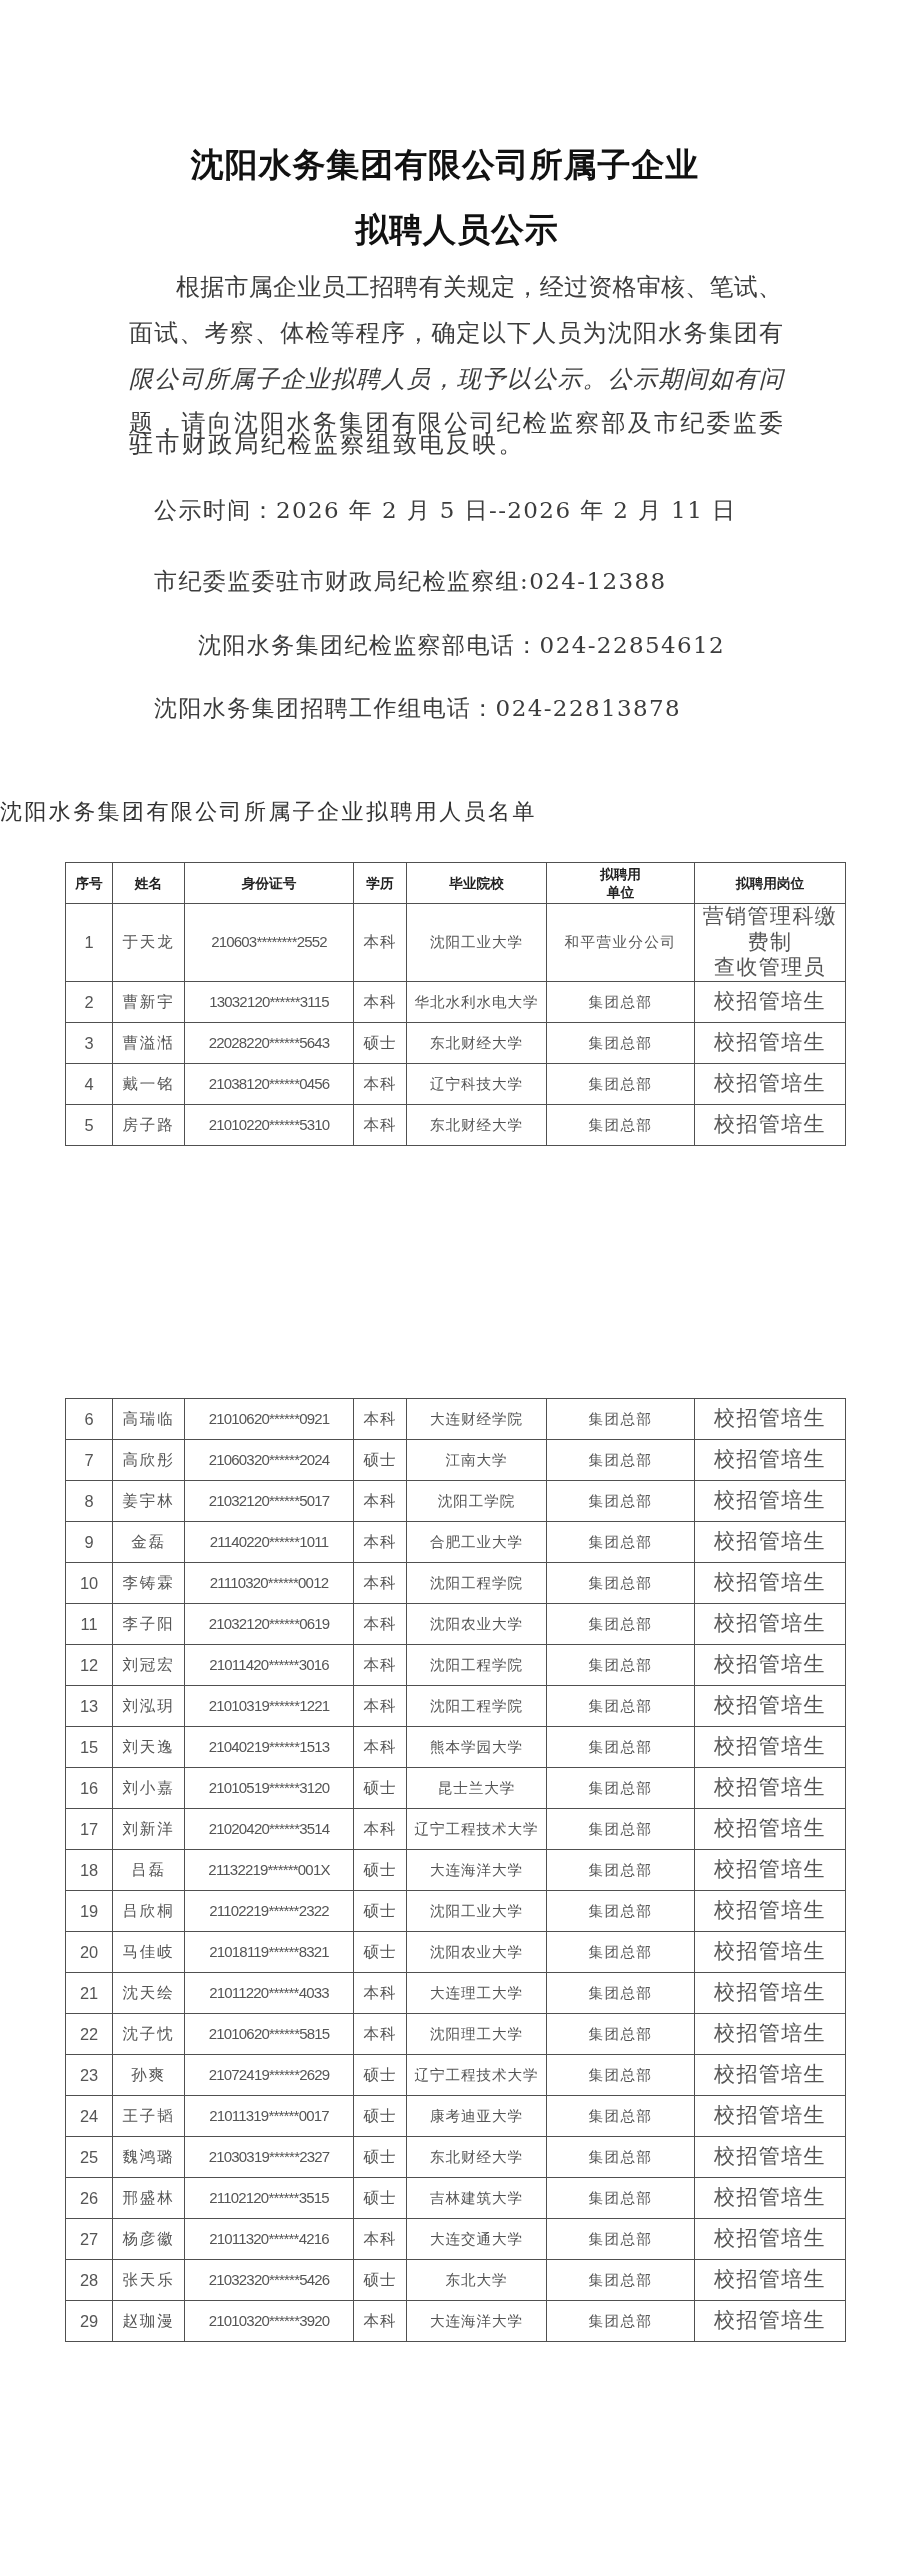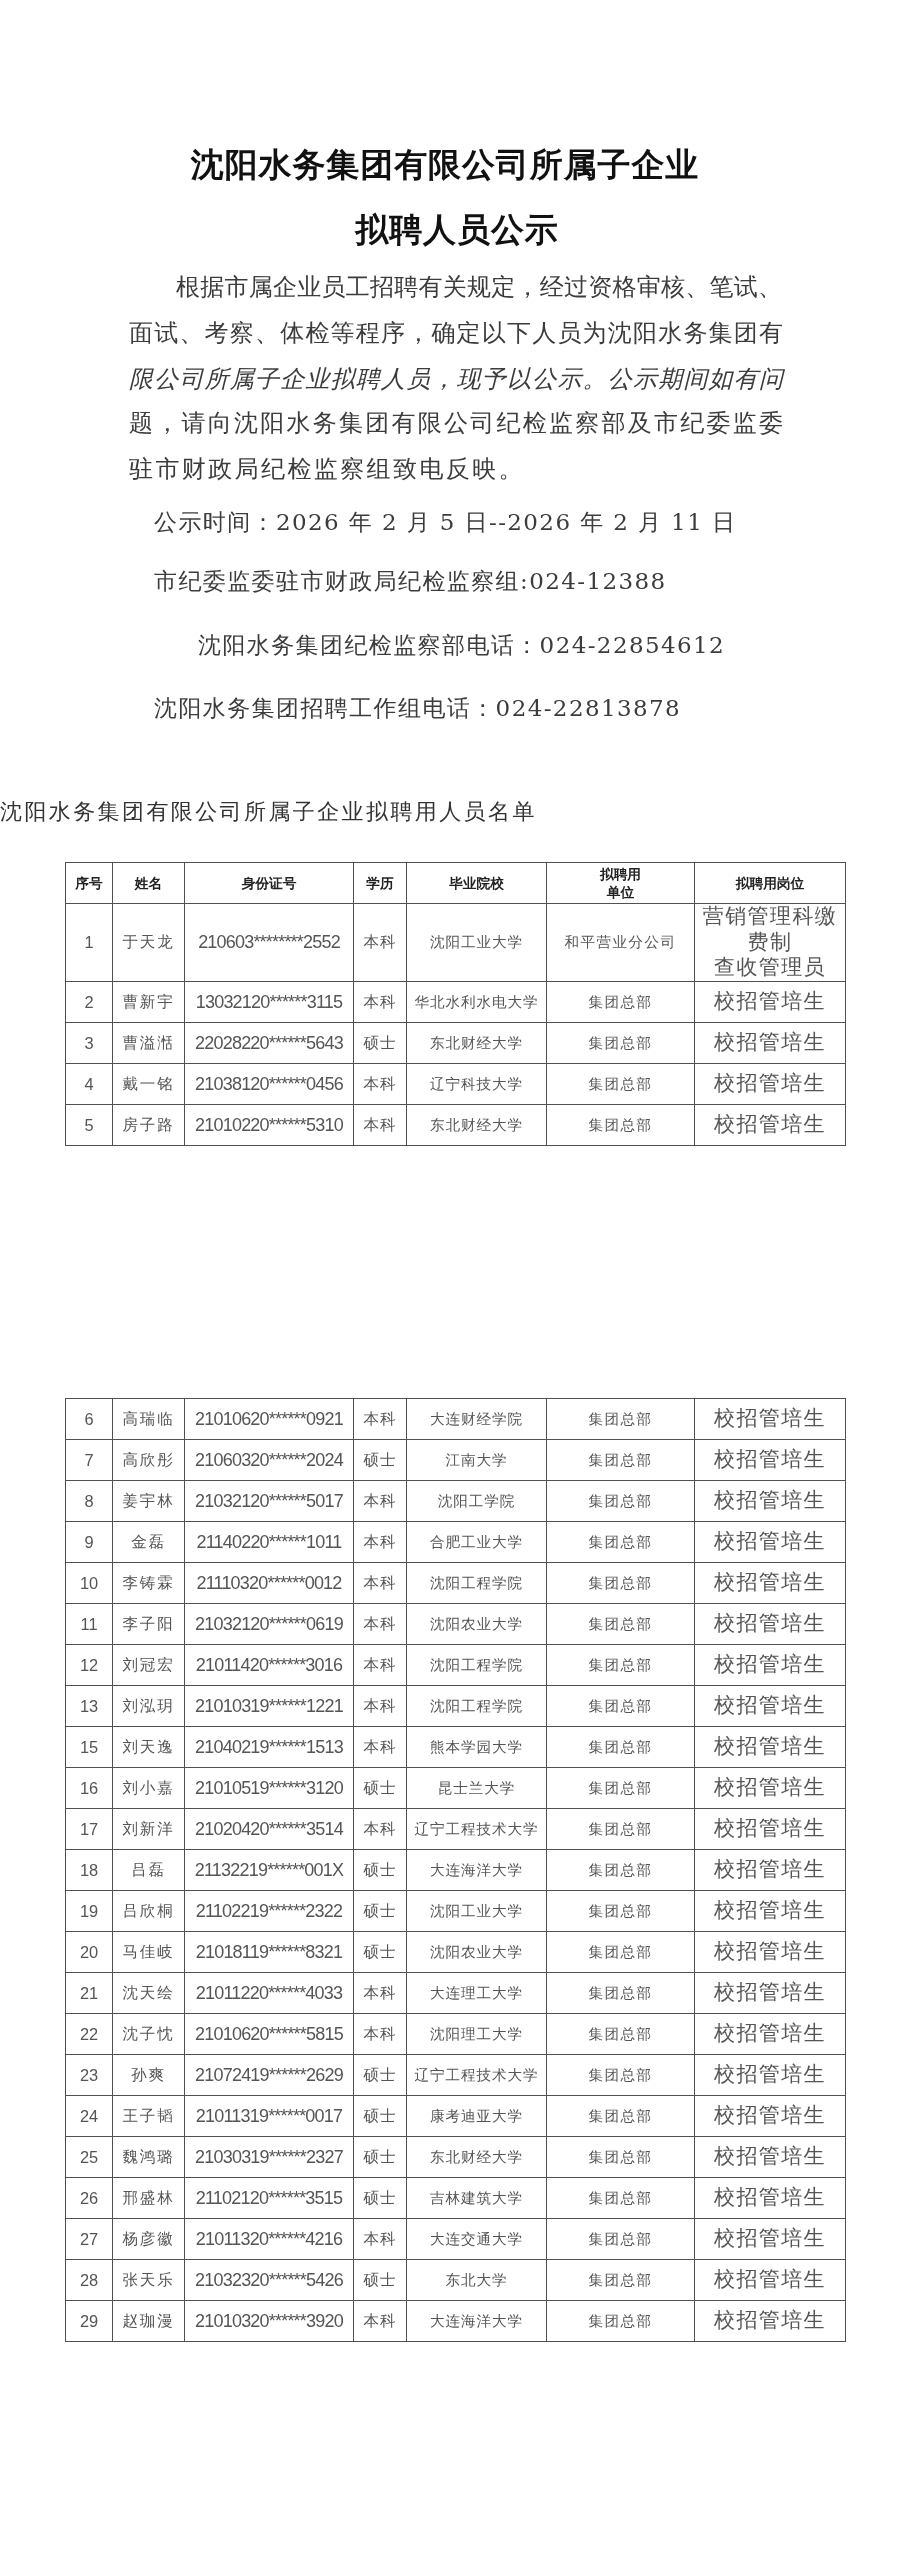--- a/index.html
+++ b/index.html
@@ -19,45 +19,45 @@
   .table-title { left:0; width:890px; top:798px; text-align:left; font-size:22px; line-height:27px;
                  letter-spacing:2.4px; color:#333; font-family:"DejaVu Sans", sans-serif; }
   table.roster { position:absolute; left:65px; width:780px; border-collapse:collapse; table-layout:fixed; }
   table.roster td, table.roster th { border:1.4px solid #505050; text-align:center; vertical-align:middle;
        padding:0 1.8px; color:#555; font-size:15.5px; line-height:20px; box-sizing:border-box; }
   table.roster th { font-family:"DejaVu Sans", sans-serif; font-weight:bold; color:#222; font-size:13.7px;
        line-height:18px; height:41px; white-space:pre-line; }
   table.roster td { height:41px; white-space:pre-line; }
   table.roster td.c-no { font-family:"Liberation Sans", sans-serif; font-size:16.4px; color:#555; }
   table.roster td.c-name { letter-spacing:1.8px; }
-  table.roster td.c-id { font-family:"Liberation Sans", sans-serif; font-size:18px; letter-spacing:-0.8px; color:#555; }
+  table.roster td.c-id { font-family:"Liberation Sans", sans-serif; font-size:15px; letter-spacing:-0.8px; color:#555; }
   table.roster td.c-edu { letter-spacing:0.9px; }
   table.roster td.c-school { letter-spacing:0.9px; font-size:14.6px; }
   table.roster td.c-unit { letter-spacing:1.4px; font-size:14.6px; }
   table.roster td.c-pos { letter-spacing:1.4px; font-size:21px; line-height:25.5px; }
   #t1 { top:862px; }
   #t2 { top:1398px; }
   #t1 tbody tr:first-of-type td { height:60px; }
   #t2 td { height:41px; }
 </style>
 </head>
 <body>
 
 <div class="abs title l1">沈阳水务集团有限公司所属子企业</div>
 <div class="abs title l2">拟聘人员公示</div>
 
 <div class="abs para" style="top:0;">
   <div class="para-line first" style="top:274px;">根据市属企业员工招聘有关规定，经过资格审核、笔试、</div>
   <div class="para-line" style="top:320px;">面试、考察、体检等程序，确定以下人员为沈阳水务集团有</div>
   <div class="para-line" style="top:366px;font-style:italic;">限公司所属子企业拟聘人员，现予以公示。公示期间如有问</div>
   <div class="para-line" style="top:410px;">题，请向沈阳水务集团有限公司纪检监察部及市纪委监委</div>
-  <div class="para-line last" style="top:456px;">驻市财政局纪检监察组致电反映。</div>
+  <div class="para-line last" style="top:431px;">驻市财政局纪检监察组致电反映。</div>
 </div>
 
-<div class="abs info-line" style="top:509px;">公示时间：2026 年 2 月 5 日--2026 年 2 月 11 日</div>
+<div class="abs info-line" style="top:497px;">公示时间：2026 年 2 月 5 日--2026 年 2 月 11 日</div>
 <div class="abs info-line" style="top:568px;">市纪委监委驻市财政局纪检监察组:024-12388</div>
 <div class="abs info-line" style="top:632px;margin-left:44px;">沈阳水务集团纪检监察部电话：024-22854612</div>
 <div class="abs info-line" style="top:695px;">沈阳水务集团招聘工作组电话：024-22813878</div>
 
 <div class="abs table-title">沈阳水务集团有限公司所属子企业拟聘用人员名单</div>
 
 <table class="roster" id="t1">
   <colgroup>
     <col style="width:47px">
       <col style="width:72px">

